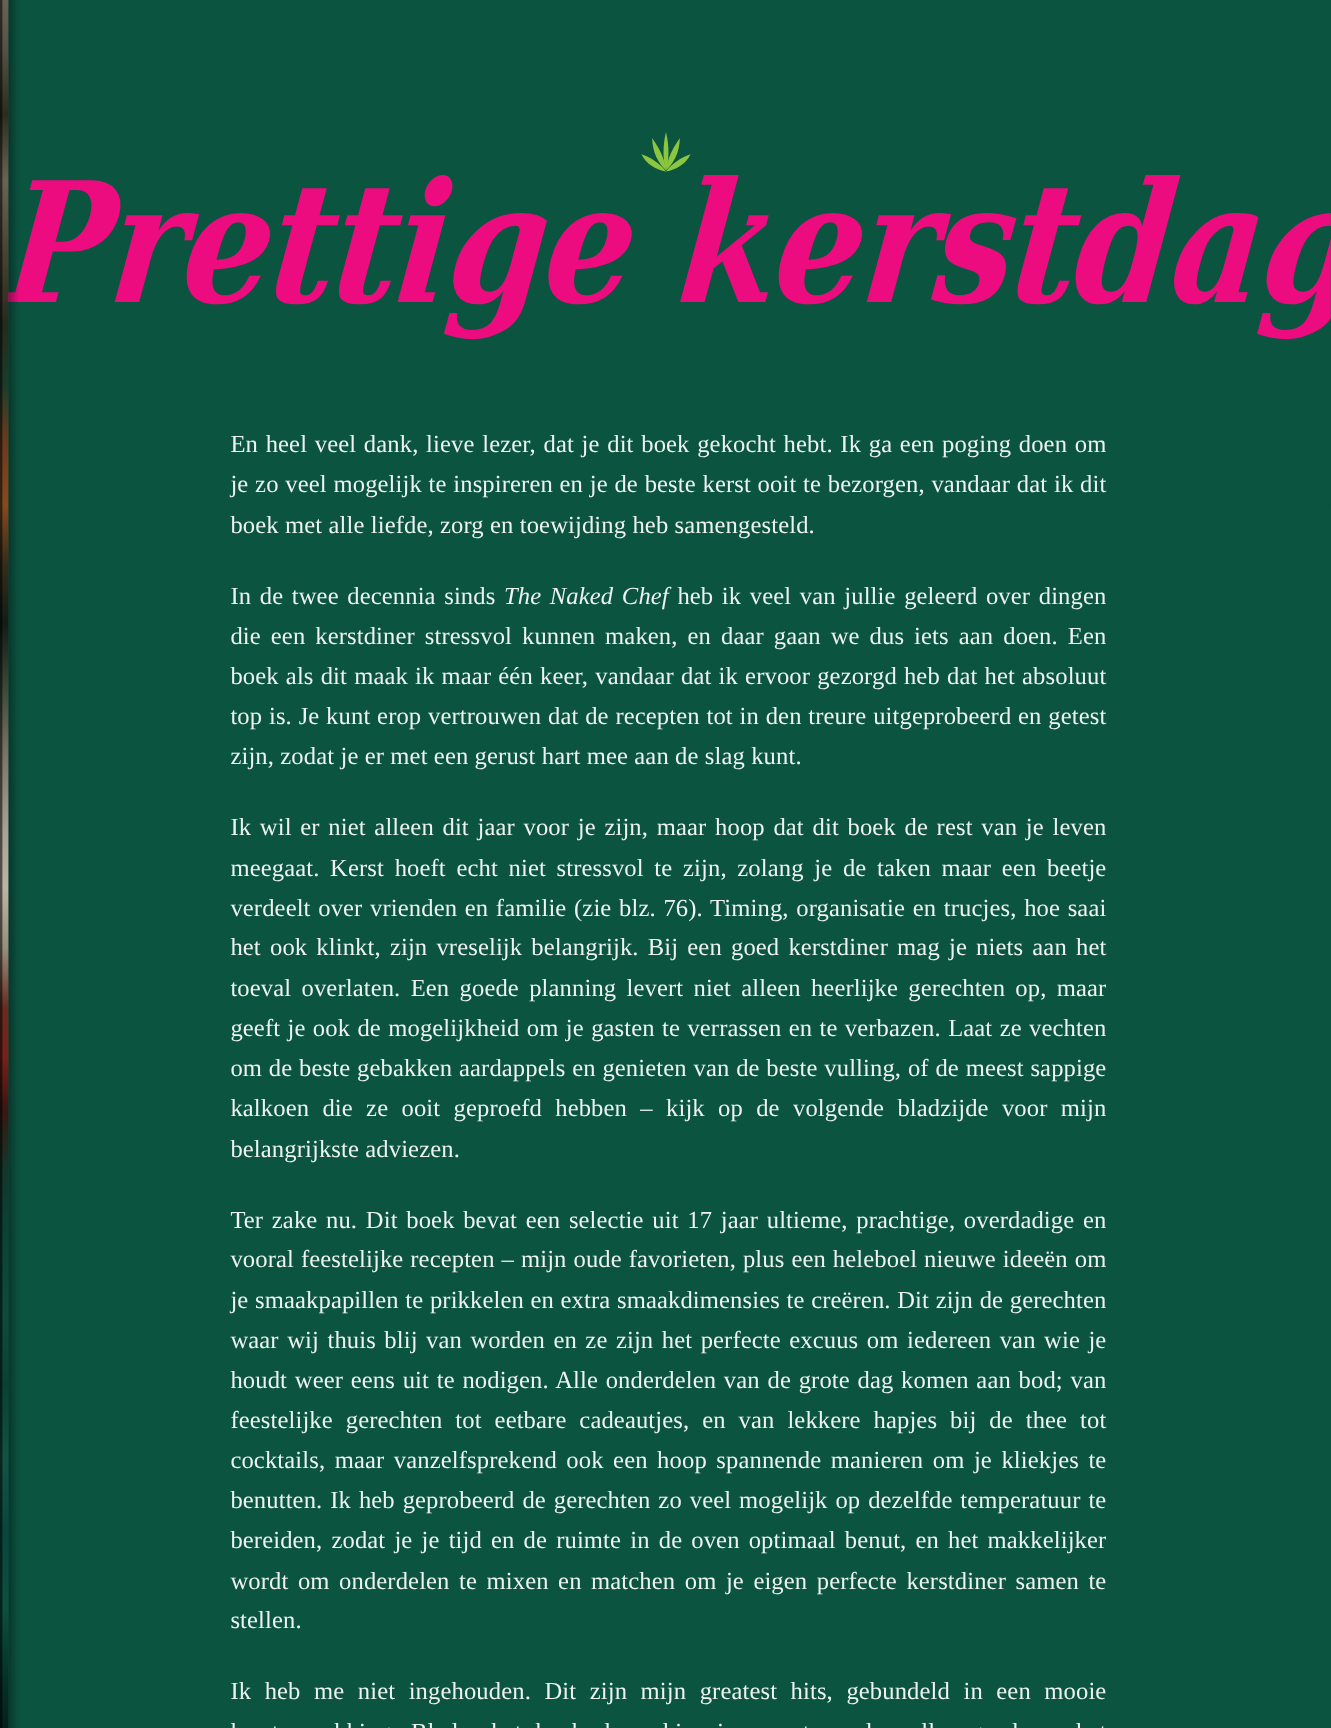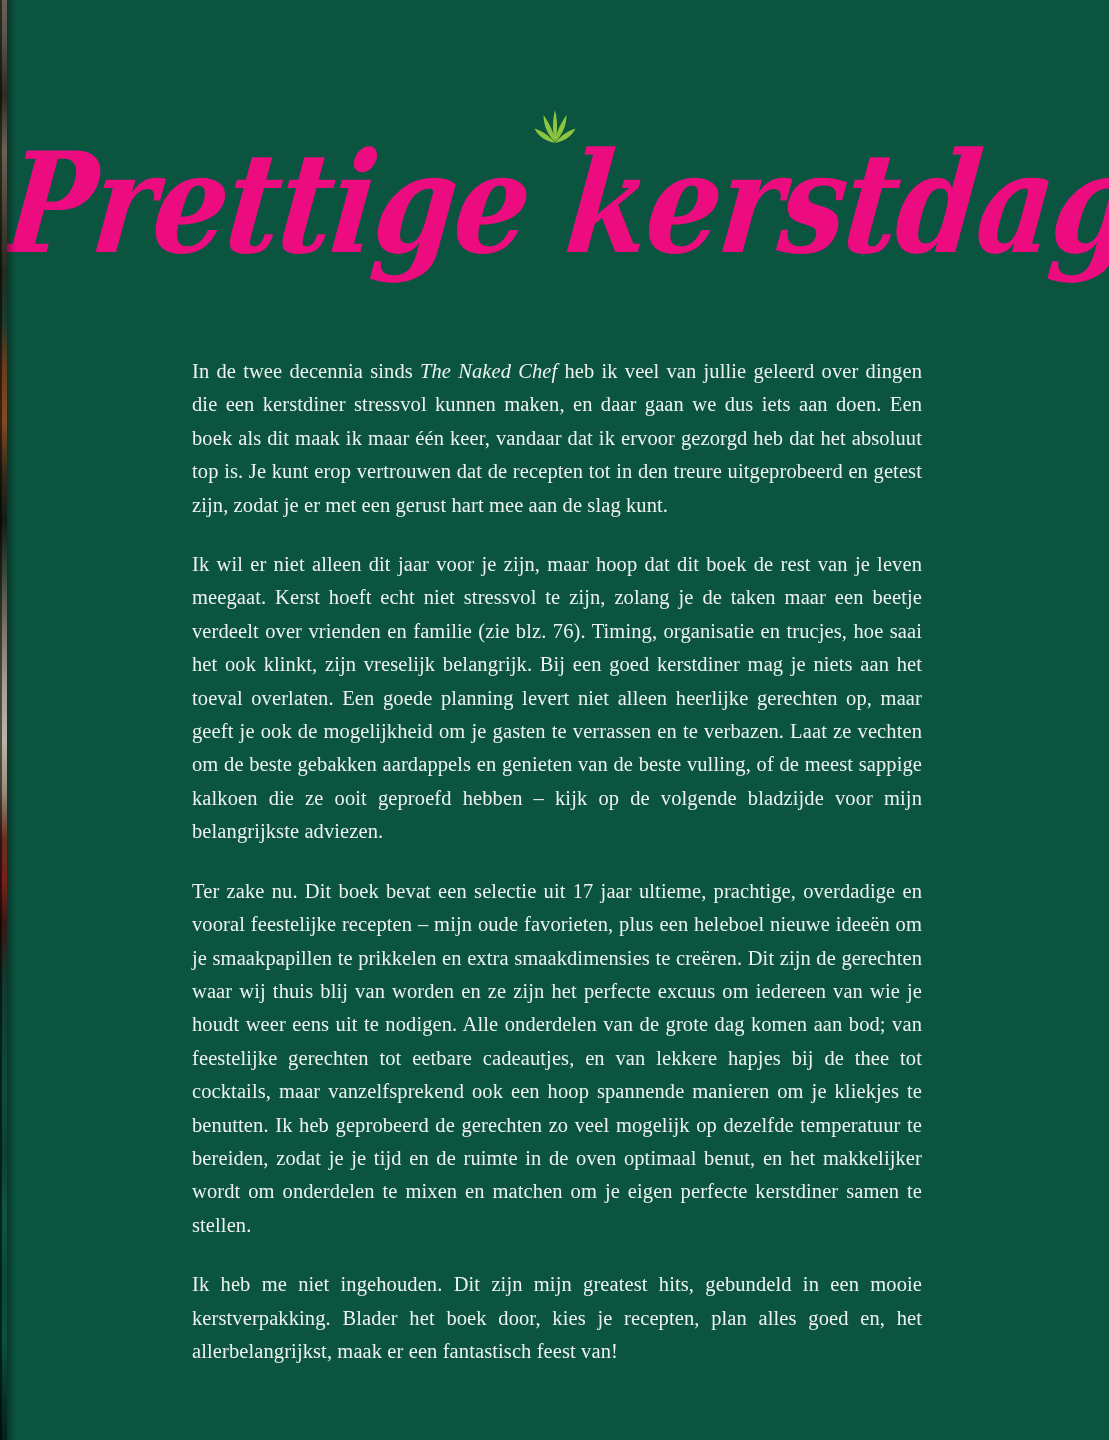--- a/index.html
+++ b/index.html
@@ -153,20 +153,23 @@
     </g>
   </svg>
 </div>
 
 <div class="title-wrap">
   <span class="title">Prettige kerstdagen</span>
 </div>
 
 <div class="content">
   <p>
+    <span>En heel veel dank, lieve lezer, dat je dit boek gekocht hebt. Ik ga een poging doen om je zo veel mogelijk te inspireren en je de beste kerst ooit te bezorgen, vandaar dat ik dit boek met alle liefde, zorg en toewijding heb samengesteld.</span>
+  </p>
+  <p>
     <span>In de twee decennia sinds </span><em>The Naked Chef</em><span> heb ik veel van jullie geleerd over dingen die een kerstdiner stressvol kunnen maken, en daar gaan we dus iets aan doen. Een boek als dit maak ik maar één keer, vandaar dat ik ervoor gezorgd heb dat het absoluut top is. Je kunt erop vertrouwen dat de recepten tot in den treure uitgeprobeerd en getest zijn, zodat je er met een gerust hart mee aan de slag kunt.</span>
   </p>
   <p>
     <span>Ik wil er niet alleen dit jaar voor je zijn, maar hoop dat dit boek de rest van je leven meegaat. Kerst hoeft echt niet stressvol te zijn, zolang je de taken maar een beetje verdeelt over vrienden en familie (zie blz. 76). Timing, organisatie en trucjes, hoe saai het ook klinkt, zijn vreselijk belangrijk. Bij een goed kerstdiner mag je niets aan het toeval overlaten. Een goede planning levert niet alleen heerlijke gerechten op, maar geeft je ook de mogelijkheid om je gasten te verrassen en te verbazen. Laat ze vechten om de beste gebakken aardappels en genieten van de beste vulling, of de meest sappige kalkoen die ze ooit geproefd hebben – kijk op de volgende bladzijde voor mijn belangrijkste adviezen.</span>
   </p>
   <p>
     <span>Ter zake nu. Dit boek bevat een selectie uit 17 jaar ultieme, prachtige, overdadige en vooral feestelijke recepten – mijn oude favorieten, plus een heleboel nieuwe ideeën om je smaakpapillen te prikkelen en extra smaakdimensies te creëren. Dit zijn de gerechten waar wij thuis blij van worden en ze zijn het perfecte excuus om iedereen van wie je houdt weer eens uit te nodigen. Alle onderdelen van de grote dag komen aan bod; van feestelijke gerechten tot eetbare cadeautjes, en van lekkere hapjes bij de thee tot cocktails, maar vanzelfsprekend ook een hoop spannende manieren om je kliekjes te benutten. Ik heb geprobeerd de gerechten zo veel mogelijk op dezelfde temperatuur te bereiden, zodat je je tijd en de ruimte in de oven optimaal benut, en het makkelijker wordt om onderdelen te mixen en matchen om je eigen perfecte kerstdiner samen te stellen.</span>
   </p>
   <p>
     <span>Ik heb me niet ingehouden. Dit zijn mijn greatest hits, gebundeld in een mooie kerstverpakking. Blader het boek door, kies je recepten, plan alles goed en, het allerbelangrijkst, maak er een fantastisch feest van!</span>

